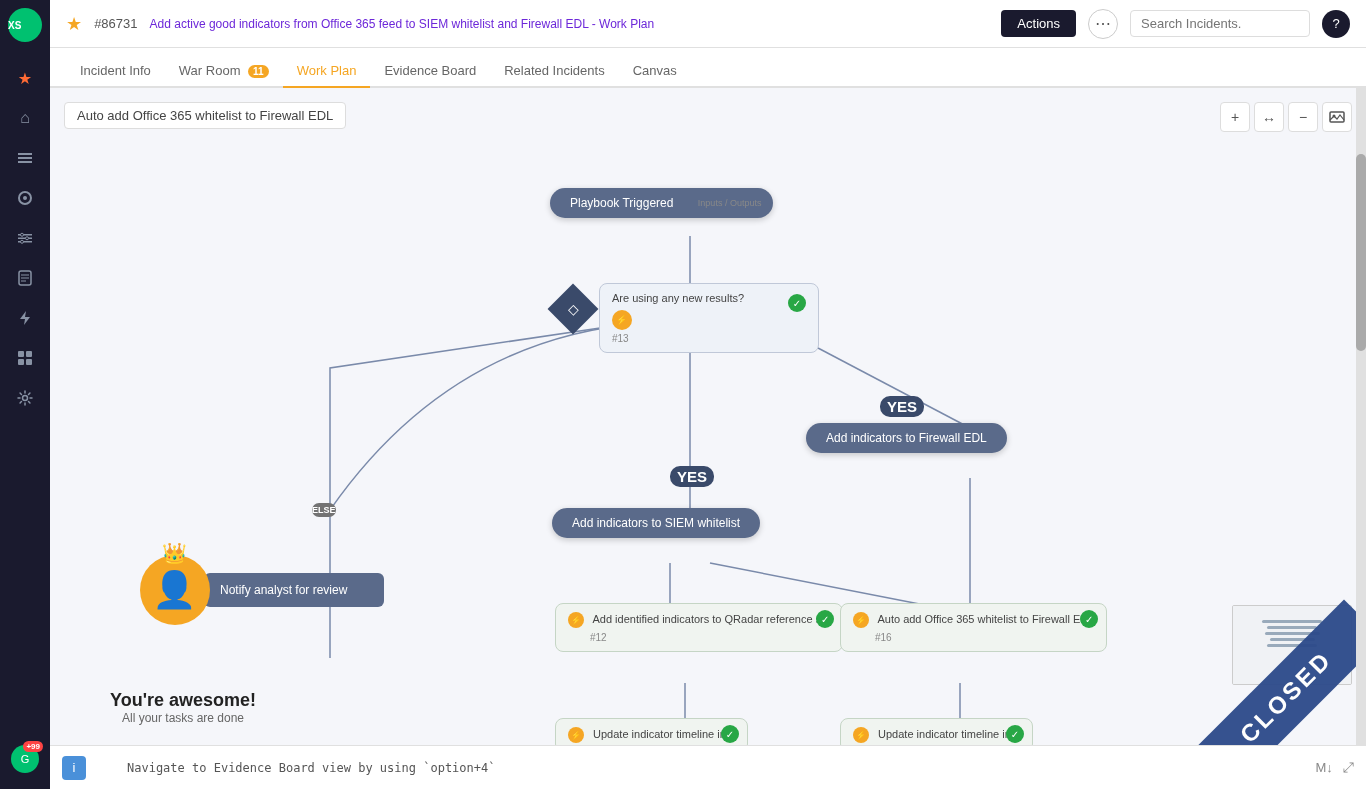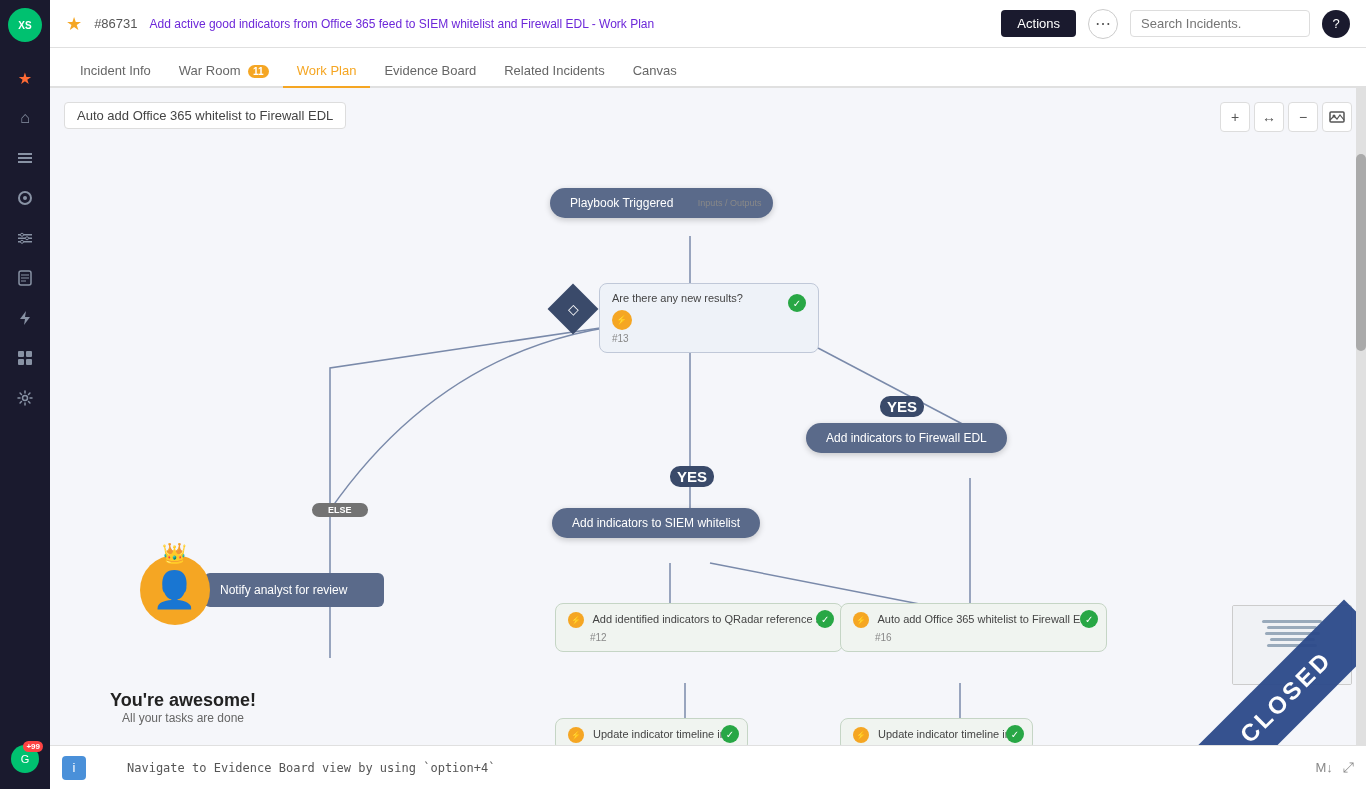--- a/index.html
+++ b/index.html
@@ -6,21 +6,21 @@
     body { font-family: -apple-system, BlinkMacSystemFont, 'Segoe UI', sans-serif; background: #f0f2f5; overflow: hidden; }
 
     
     #sidebar {
       position: fixed; left: 0; top: 0; width: 50px; height: 100vh;
       background: #1a1a2e; display: flex; flex-direction: column; align-items: center;
       padding: 8px 0; z-index: 100;
     }
     .sidebar-logo {
       width: 34px; height: 34px; background: #00c170; border-radius: 50%;
-      display: flex; align-items: center; justify-content: center;
+      display: flex; align-items: center; justify-content: flex-start;
       color: white; font-weight: bold; font-size: 10px; margin-bottom: 16px;
     }
     .sidebar-icon {
       width: 36px; height: 36px; display: flex; align-items: center; justify-content: center;
       color: #8892a4; font-size: 16px; cursor: pointer; border-radius: 6px;
       margin: 2px 0;
     }
     .sidebar-icon.active { color: #ff6b35; }
     .sidebar-bottom { margin-top: auto; }
     .sidebar-avatar {
@@ -182,21 +182,21 @@
       margin-top: 4px;
     }
 
     
     .badge-yes {
       background: #3a4a6a; color: white; border-radius: 10px;
       font-size: 15px; font-weight: bold; padding: 2px 7px; position: absolute; z-index: 6;
     }
     .badge-else {
       background: #737373; color: white; border-radius: 10px;
-      font-size: 9px; font-weight: bold; padding: 2px 16px; position: absolute; z-index: 6;
+      font-size: 9px; font-weight: bold; padding: 2px 0; position: absolute; z-index: 6;
     }
 
     
     .io-label {
       font-size: 9px; color: #888; position: absolute; right: 12px; top: 50%; transform: translateY(-50%);
     }
 
     
     .notify-popup {
       position: absolute; left: 100px; bottom: 100px; z-index: 20;
@@ -414,21 +414,21 @@
       </div>
     </div>
 
     <div class="flow-node" style="left:505px;top:195px;">
       <div style="display:flex;align-items:flex-start;gap:8px;">
         <div class="diamond-node" style="flex-shrink:0;margin-top:8px;">
           <div class="diamond-inner">◇</div>
         </div>
         <div class="condition-box" style="min-width:220px;">
           <div class="condition-content">
-            <div class="cond-label">Are there any new results?</div>
+            <div class="cond-label">Are using any new results?</div>
             <div class="cond-trigger" style="width:20px;height:20px;background:#f5a623;border-radius:50%;display:flex;align-items:center;justify-content:center;color:white;font-size:9px;margin-top:6px;">⚡</div>
             <div class="cond-num">#13</div>
           </div>
           <div class="node-check" style="position:relative;top:0;right:0;width:18px;height:18px;background:#28a745;border-radius:50%;display:flex;align-items:center;justify-content:center;color:white;font-size:10px;flex-shrink:0;">✓</div>
         </div>
       </div>
     </div>
 
     <div class="badge-yes" style="left:830px;top:308px;">YES</div>
 

